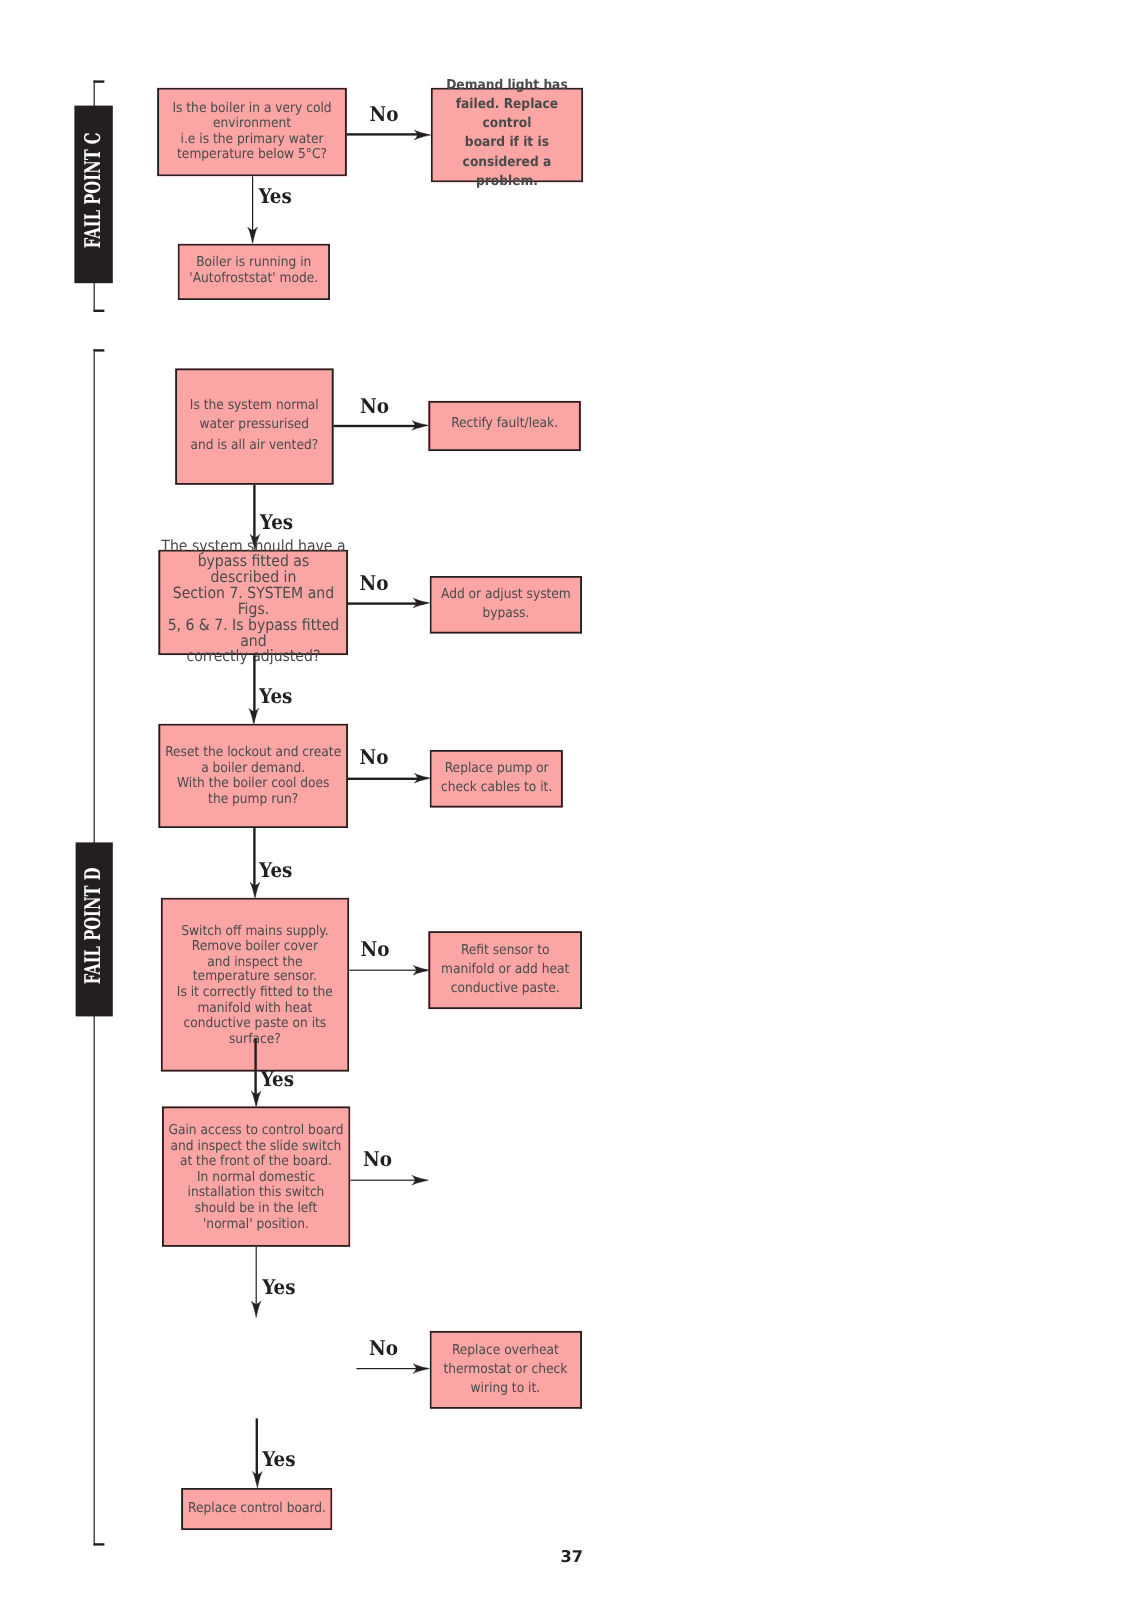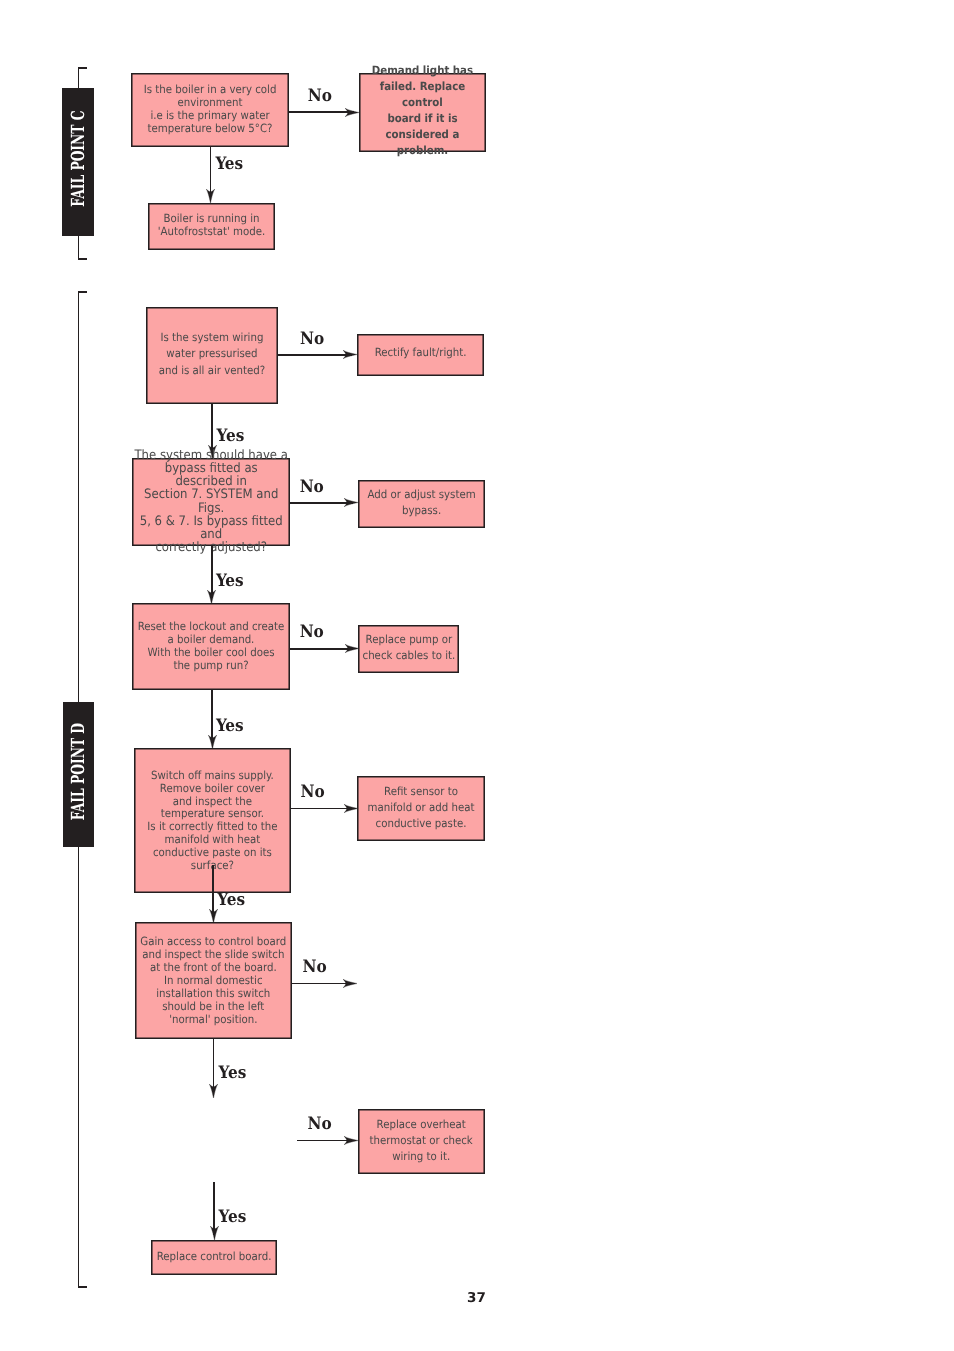--- a/index.html
+++ b/index.html
@@ -90,31 +90,31 @@
     <div class="vline"></div>
     <div class="tick top"></div>
     <div class="tick bot"></div>
   </div>
 
   <div class="failbar" style="left:62.6px;top:702.0px;width:31.6px;height:145.4px;">
     <span style="font-size:18.0px;">FAIL POINT D</span>
   </div>
 
   <div class="box" style="left:145.80px;top:306.80px;width:132.30px;height:97.30px;">
-    <div class="t" style="font-size:11.35px;line-height:16.9px;top:-1.5px;">Is the system wiring
+    <div class="t" style="font-size:11.35px;line-height:16.9px;top:-1.5px;">Is the system normal
 water pressurised
 and is all air vented?</div>
   </div>
   <div class="hline" style="left:278.10px;top:354.10px;width:73.80px;"></div>
   <svg class="arrow" style="left:343.20px;top:350.40px;" width="14.3" height="9" viewBox="0 0 14.3 9">
       <path d="M 14.30 4.50 C 8.00 3.35 2.50 1.75 0.05 0.20 C 1.25 1.30 2.30 2.70 3.05 4.50 C 2.30 6.30 1.25 7.70 0.05 8.80 C 2.50 7.25 8.00 5.65 14.30 4.50 Z" fill="#231f20" stroke="#231f20" stroke-width="0.35"></path>
   </svg>
   <div class="lbl" style="left:299.95px;top:328.95px;">No</div>
   <div class="box" style="left:356.90px;top:333.80px;width:127.30px;height:42.20px;">
-    <div class="t" style="font-size:11.35px;line-height:16.0px;top:-3.0px;">Rectify fault/right.</div>
+    <div class="t" style="font-size:11.35px;line-height:16.0px;top:-3.0px;">Rectify fault/leak.</div>
   </div>
 
   <div class="vline" style="left:211.20px;top:404.10px;height:49.20px;"></div>
   <svg class="arrow" style="left:207.50px;top:444.60px;" width="9" height="14.3" viewBox="0 0 9 14.3">
       <path d="M4.5 14.3 C5.65 8.0 7.25 2.5 8.8 0.05 C7.7 1.25 6.3 2.3 4.5 3.05 C2.7 2.3 1.3 1.25 0.2 0.05 C1.75 2.5 3.35 8.0 4.5 14.3 Z" fill="#231f20" stroke="#231f20" stroke-width="0.35"></path>
   </svg>
   <div class="lbl" style="left:216.50px;top:426.15px;">Yes</div>
 
   <div class="box" style="left:132.30px;top:458.30px;width:157.80px;height:87.50px;">
     <div class="t" style="font-size:13px;line-height:13.1px;top:-0.5px;">The system should have a
@@ -143,21 +143,21 @@
     <div class="t" style="font-size:11.35px;line-height:13.1px;top:-0.5px;">Reset the lockout and create
 a boiler demand.
 With the boiler cool does
 the pump run?</div>
   </div>
   <div class="hline" style="left:289.70px;top:648.10px;width:63.70px;"></div>
   <svg class="arrow" style="left:344.70px;top:644.40px;" width="14.3" height="9" viewBox="0 0 14.3 9">
       <path d="M 14.30 4.50 C 8.00 3.35 2.50 1.75 0.05 0.20 C 1.25 1.30 2.30 2.70 3.05 4.50 C 2.30 6.30 1.25 7.70 0.05 8.80 C 2.50 7.25 8.00 5.65 14.30 4.50 Z" fill="#231f20" stroke="#231f20" stroke-width="0.35"></path>
   </svg>
   <div class="lbl" style="left:299.65px;top:621.85px;">No</div>
-  <div class="box" style="left:358.40px;top:625.30px;width:101px;height:47.80px;">
+  <div class="box" style="left:358.40px;top:625.30px;width:111px;height:47.80px;">
     <div class="t" style="font-size:11.35px;line-height:16.0px;top:-2.2px;">Replace pump or
 check cables to it.</div>
   </div>
 
   <div class="vline" style="left:211.20px;top:690.00px;height:53.30px;"></div>
   <svg class="arrow" style="left:207.50px;top:734.60px;" width="9" height="14.3" viewBox="0 0 9 14.3">
       <path d="M4.5 14.3 C5.65 8.0 7.25 2.5 8.8 0.05 C7.7 1.25 6.3 2.3 4.5 3.05 C2.7 2.3 1.3 1.25 0.2 0.05 C1.75 2.5 3.35 8.0 4.5 14.3 Z" fill="#231f20" stroke="#231f20" stroke-width="0.35"></path>
   </svg>
   <div class="lbl" style="left:215.90px;top:716.05px;">Yes</div>
 

